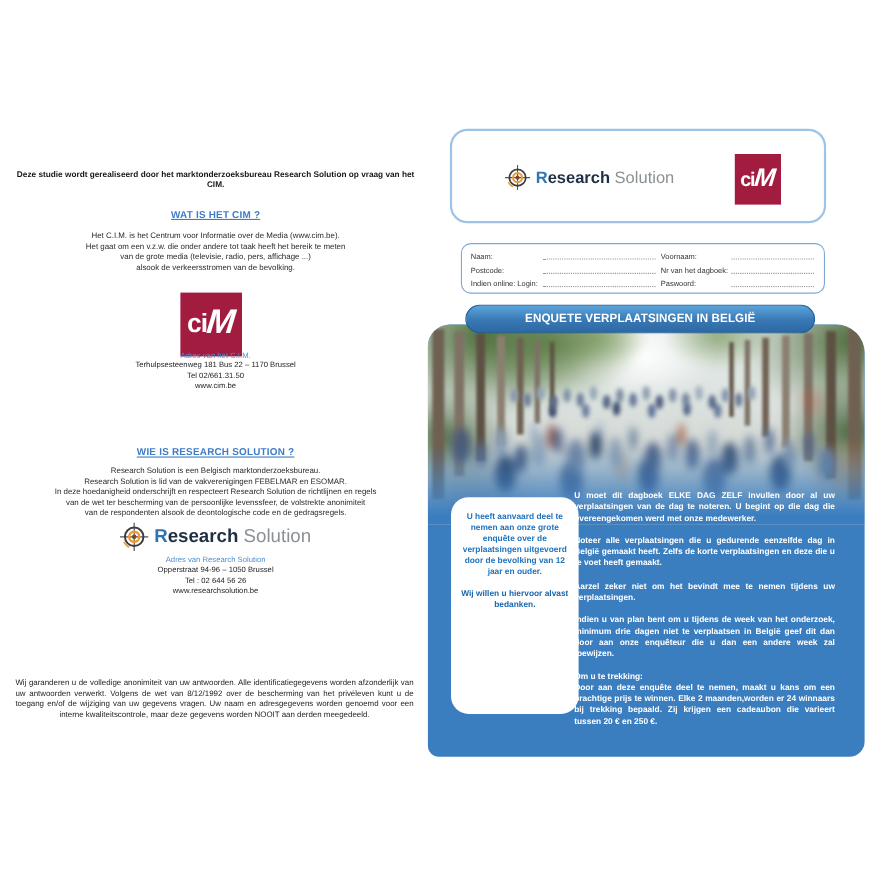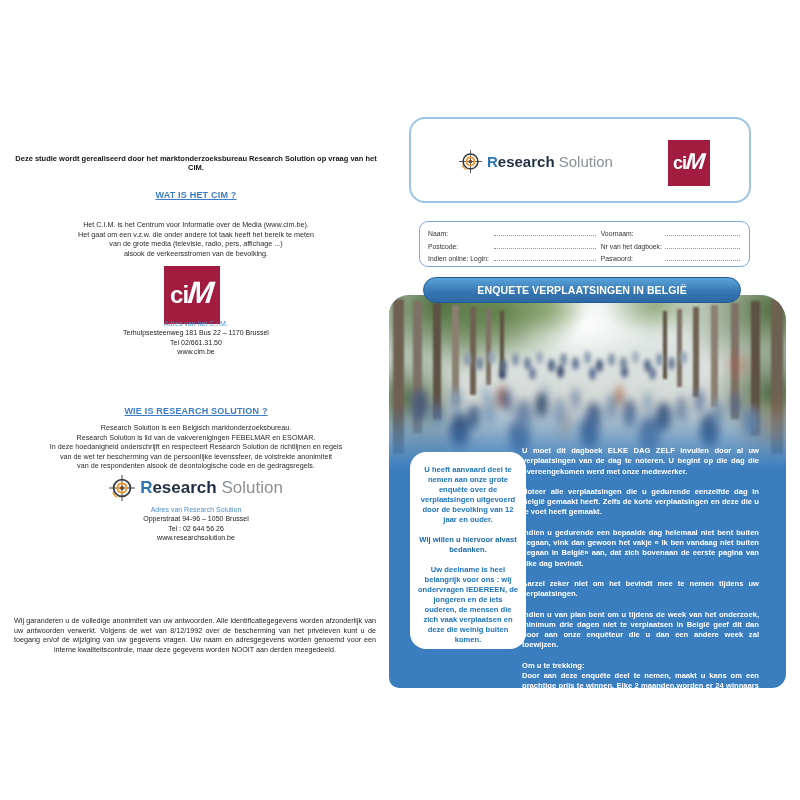--- a/index.html
+++ b/index.html
@@ -9,21 +9,21 @@
 
   
   .intro-line { left:14px; top:154px; width:364px; text-align:center;
                 font-size:7.5px; font-weight:bold; color:#161616; }
   .h-blue { width:364px; left:14px; text-align:center; font-size:9px; font-weight:bold;
             color:#3d7cc7; text-decoration:underline; letter-spacing:.2px; }
   .h-cim { top:190px; }
   .h-rs  { top:406px; }
   .cpara { left:14px; width:364px; text-align:center; font-size:7.2px; color:#2a2a2a;
            line-height:9.6px; }
-  .p-cim { top:209px;margin-top:11px; }
+  .p-cim { top:209px; }
   .p-rs  { top:423px; }
 
   .cim-logo { background:#a11c3e; color:#fff; display:flex; align-items:center;
               justify-content:center; }
   .cim-logo .ci { font-weight:bold; letter-spacing:-1px; }
   .cim-logo .m  { font-weight:bold; font-style:italic; transform:translateY(-2px) skewX(-6deg); }
   .cim-left { left:164px; top:266px; width:56px; height:58px; }
   .cim-left .ci { font-size:24px; }
   .cim-left .m  { font-size:31px; }
 
@@ -254,26 +254,24 @@
       <div class="p-trunks"></div>
       <div class="p-warm"></div>
       <div class="p-crowd-far"></div>
       <div class="p-crowd-near"></div>
       <div class="p-fade"></div>
     </div>
 
     <div class="white-box">
       <div class="wb-p">U heeft aanvaard deel te nemen aan onze grote enquête over de verplaatsingen uitgevoerd door de bevolking van 12 jaar en ouder.</div>
       <div class="wb-p wb-strong">Wij willen u hiervoor alvast bedanken.</div>
-      <div><span>Uw deelname is heel belangrijk voor ons : wij ondervragen </span><span>IEDEREEN</span><span>, de jongeren en de iets ouderen, de mensen die zich vaak verplaatsen en deze die weinig buiten komen.</span></div>
     </div>
 
     <div class="right-text">
       <p><span>U moet dit dagboek </span><span>ELKE DAG ZELF</span><span> invullen door al uw verplaatsingen van de dag te noteren. U begint op die dag die overeengekomen werd met onze medewerker.</span></p>
       <p>Noteer alle verplaatsingen die u gedurende eenzelfde dag in België gemaakt heeft. Zelfs de korte verplaatsingen en deze die u te voet heeft gemaakt.</p>
-      <p>Indien u gedurende een bepaalde dag helemaal niet bent buiten gegaan, vink dan gewoon het vakje « Ik ben vandaag niet buiten gegaan in België» aan, dat zich bovenaan de eerste pagina van elke dag bevindt.</p>
       <p>Aarzel zeker niet om het bevindt mee te nemen tijdens uw verplaatsingen.</p>
       <p>Indien u van plan bent om u tijdens de week van het onderzoek, minimum drie dagen niet te verplaatsen in België geef dit dan door aan onze enquêteur die u dan een andere week zal toewijzen.</p>
       <p class="no-gap">Om u te trekking:</p>
       <p>Door aan deze enquête deel te nemen, maakt u kans om een prachtige prijs te winnen. Elke 2 maanden,worden er 24 winnaars bij trekking bepaald. Zij krijgen een cadeaubon die varieert tussen 20 € en 250 €.</p>
     </div>
   </div>
 </div>
 
 </body></html>

